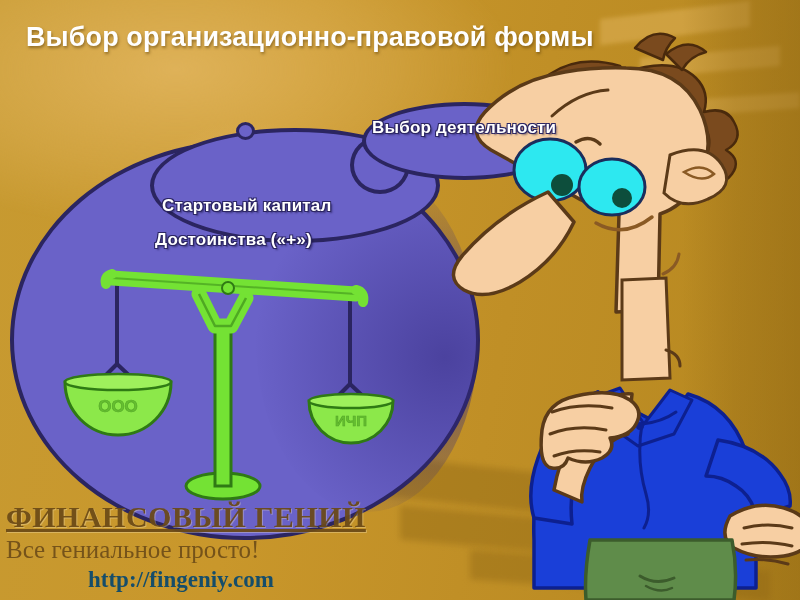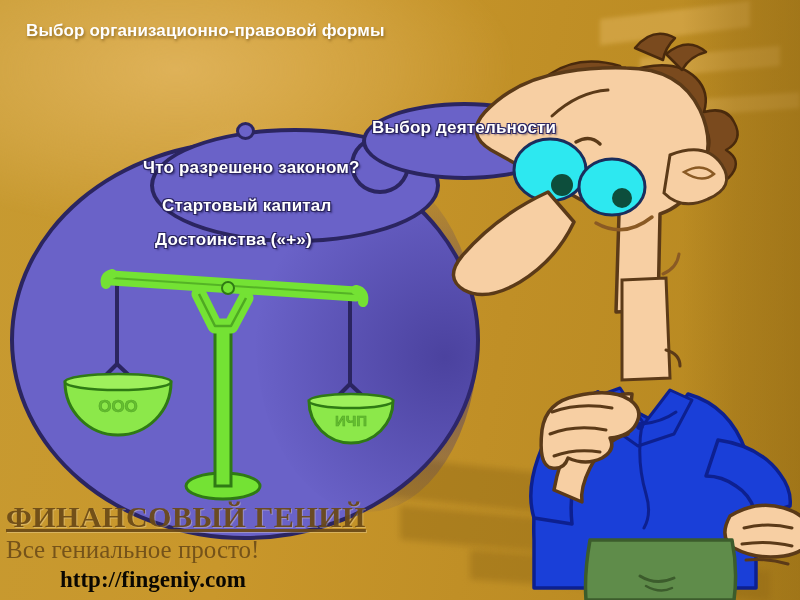--- a/index.html
+++ b/index.html
@@ -145,21 +145,21 @@
   #character { position: absolute; left: 430px; top: 20px; width: 380px; height: 580px; z-index: 35; }
   #character svg { display: block; overflow: visible; }
 
   
   #title {
     position: absolute;
     left: 26px;
     top: 20px;
     width: 680px;
     color: #ffffff;
-    font-size: 17px;
+    font-size: 27px;
     font-weight: bold;
     line-height: 1.32;
     letter-spacing: .1px;
     text-shadow: 1px 2px 3px rgba(90,60,10,.55);
     z-index: 60;
   }
 
   
   #watermark {
     position: absolute;
@@ -183,22 +183,22 @@
   #wm-slogan {
     font-size: 25px;
     color: #6d4c18;
     padding-left: 6px;
     margin-top: 2px;
     opacity: .9;
   }
   #wm-url {
     font-size: 23px;
     font-weight: bold;
-    color: #000000;
-    padding-left: 60px;
+    color: #0c4a6e;
+    padding-left: 88px;
     margin-top: 3px;
     opacity: .95;
   }
 </style>
 </head>
 <body>
 
 <div id="slide">
 
   <div class="bg-base"></div>
@@ -258,21 +258,20 @@
 
       <g>
         <path d="M249 137 A42 42 0 0 0 333 137 Z" fill="#8ce84a" stroke="#2f7a14" stroke-width="3"></path>
         <ellipse cx="291" cy="137" rx="42" ry="7" fill="#9ef05c" stroke="#2f7a14" stroke-width="2.5"></ellipse>
         <text x="291" y="162" text-anchor="middle" font-family="Liberation Sans, sans-serif" font-size="15" font-weight="bold" fill="#5fb82c" stroke="#4a9b22" stroke-width=".6" opacity=".85">ИЧП</text>
       </g>
     </svg>
   </div>
 
   <div class="bub-text" id="txt-goal">Выбор деятельности</div>
-  <div class="bub-text" id="txt-law">Что разрешено законом?</div>
   <div class="bub-text" id="txt-capital">Стартовый капитал</div>
   <div class="bub-text" id="txt-pros">Достоинства («+»)</div>
 
   <div id="character">
     <svg width="380" height="580" viewBox="0 0 380 580">
       <defs>
         <clipPath id="headClip">
           <path d="M95 70 q30 -30 80 -26 q58 5 70 56 q10 44 -10 78
                    q-12 21 -34 28 l-4 120 l-40 0 l2 -120
                    q-20 -6 -44 -22 l-62 -38 q-22 -14 -8 -34 Z"></path>

